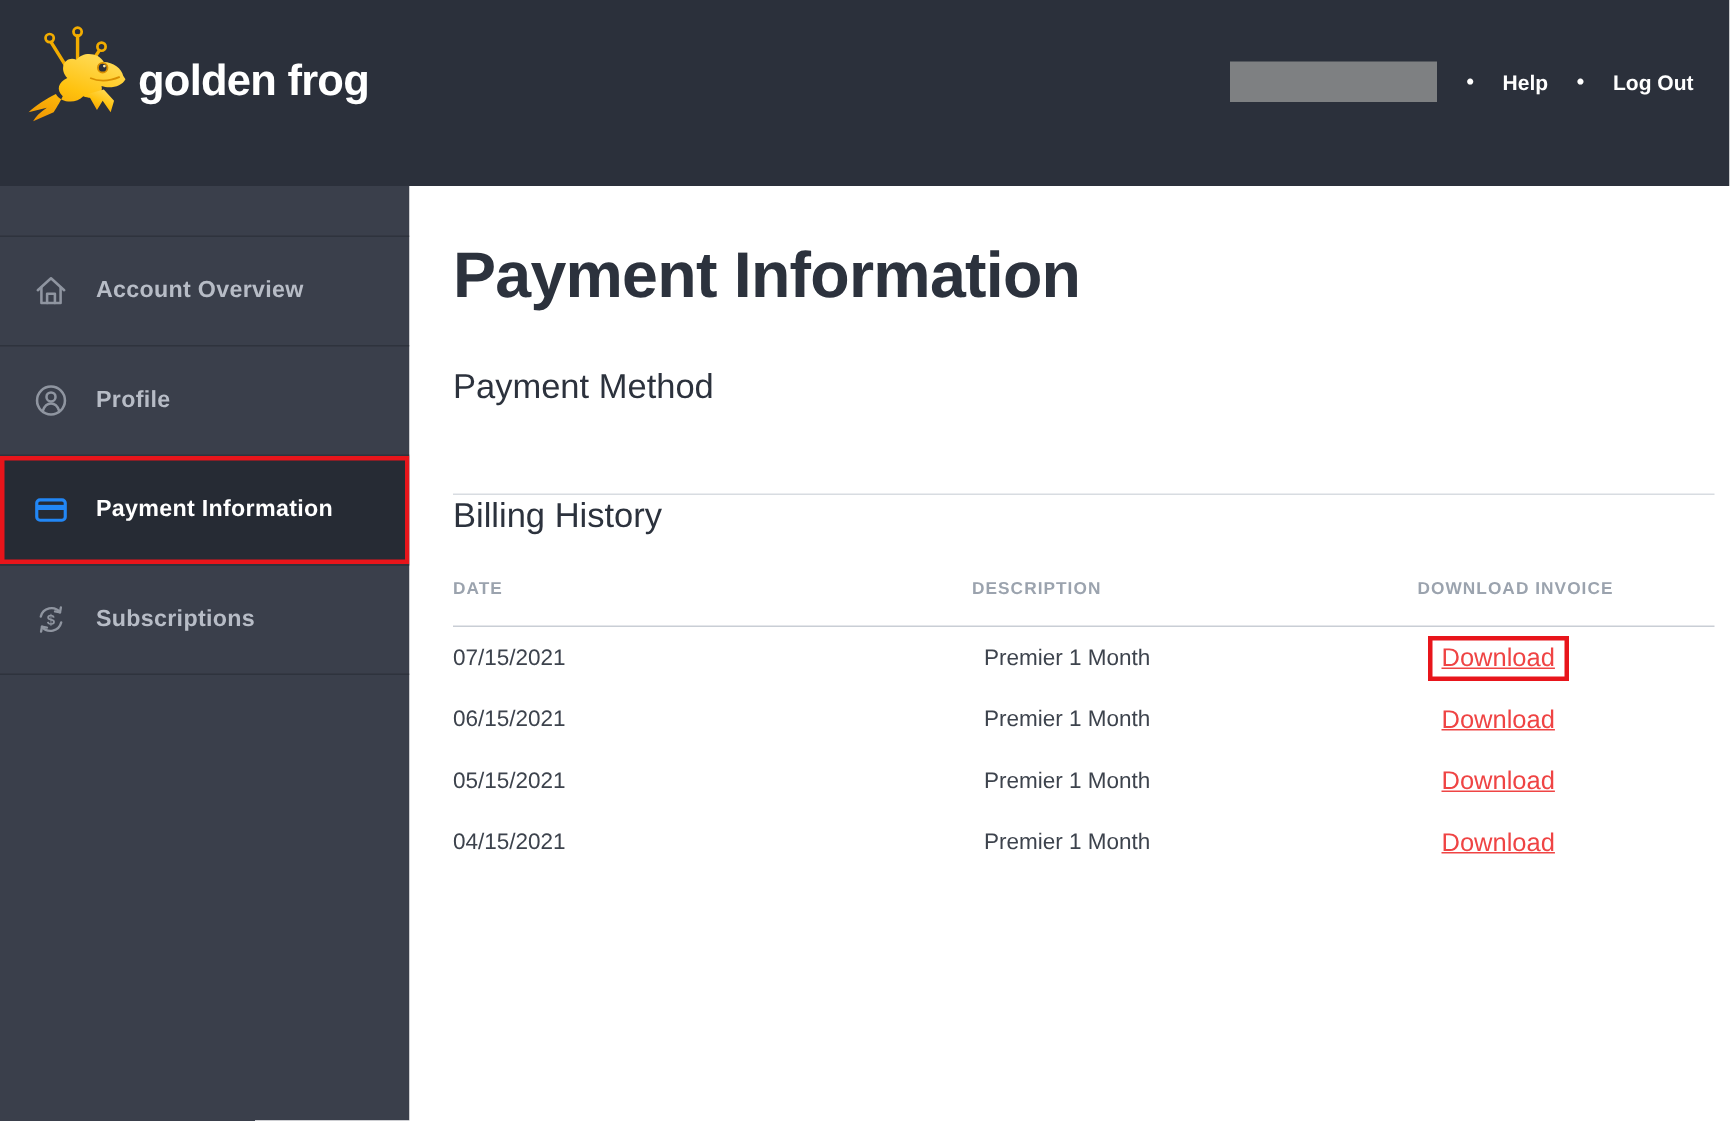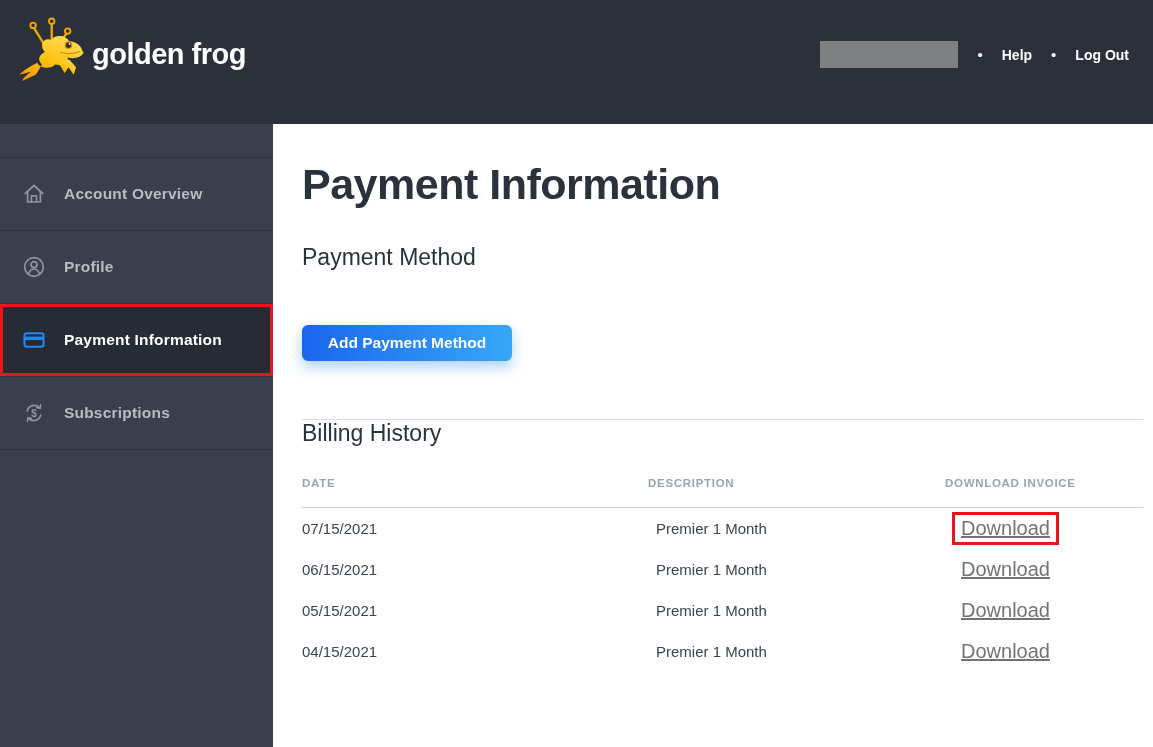--- a/index.html
+++ b/index.html
@@ -105,21 +105,21 @@
     align-items: center; height: 41px;
     font-size: 15px; color: #3d434d; gap: 8px;
   }
   .dl-wrap {
     display: inline-block;
     margin-left: -9px; padding: 2px 6px;
     border: 3px solid transparent;
     justify-self: start;
   }
   .dl-wrap.annotated { border-color: #e8151b; }
-  .dl-link { color: #737373; text-decoration: underline; cursor: pointer; font-size: 20px; }
+  .dl-link { color: #ef4444; text-decoration: underline; cursor: pointer; font-size: 17px; }
 </style>
 </head>
 <body>
 
 <div class="header">
   <svg class="logo" viewBox="0 0 100 100">
     <defs>
       <linearGradient id="gf" x1="0" y1="1" x2="0.55" y2="0">
         <stop offset="0" stop-color="#ef9200"></stop>
         <stop offset="0.55" stop-color="#ffc20e"></stop>
@@ -214,21 +214,20 @@
   </div>
 
 </div>
 </div>
 
 <div class="main">
   <h1 class="page-title">Payment Information</h1>
 
   <h2 class="section-heading pm-heading">Payment Method</h2>
 
-  <button class="add-btn">Add Payment Method</button>
 
   <hr class="section-divider">
 
   <h2 class="section-heading bh-heading">Billing History</h2>
 
   <div class="table">
     <div class="table-head">
       <span>DATE</span>
       <span>DESCRIPTION</span>
       <span>DOWNLOAD INVOICE</span>

